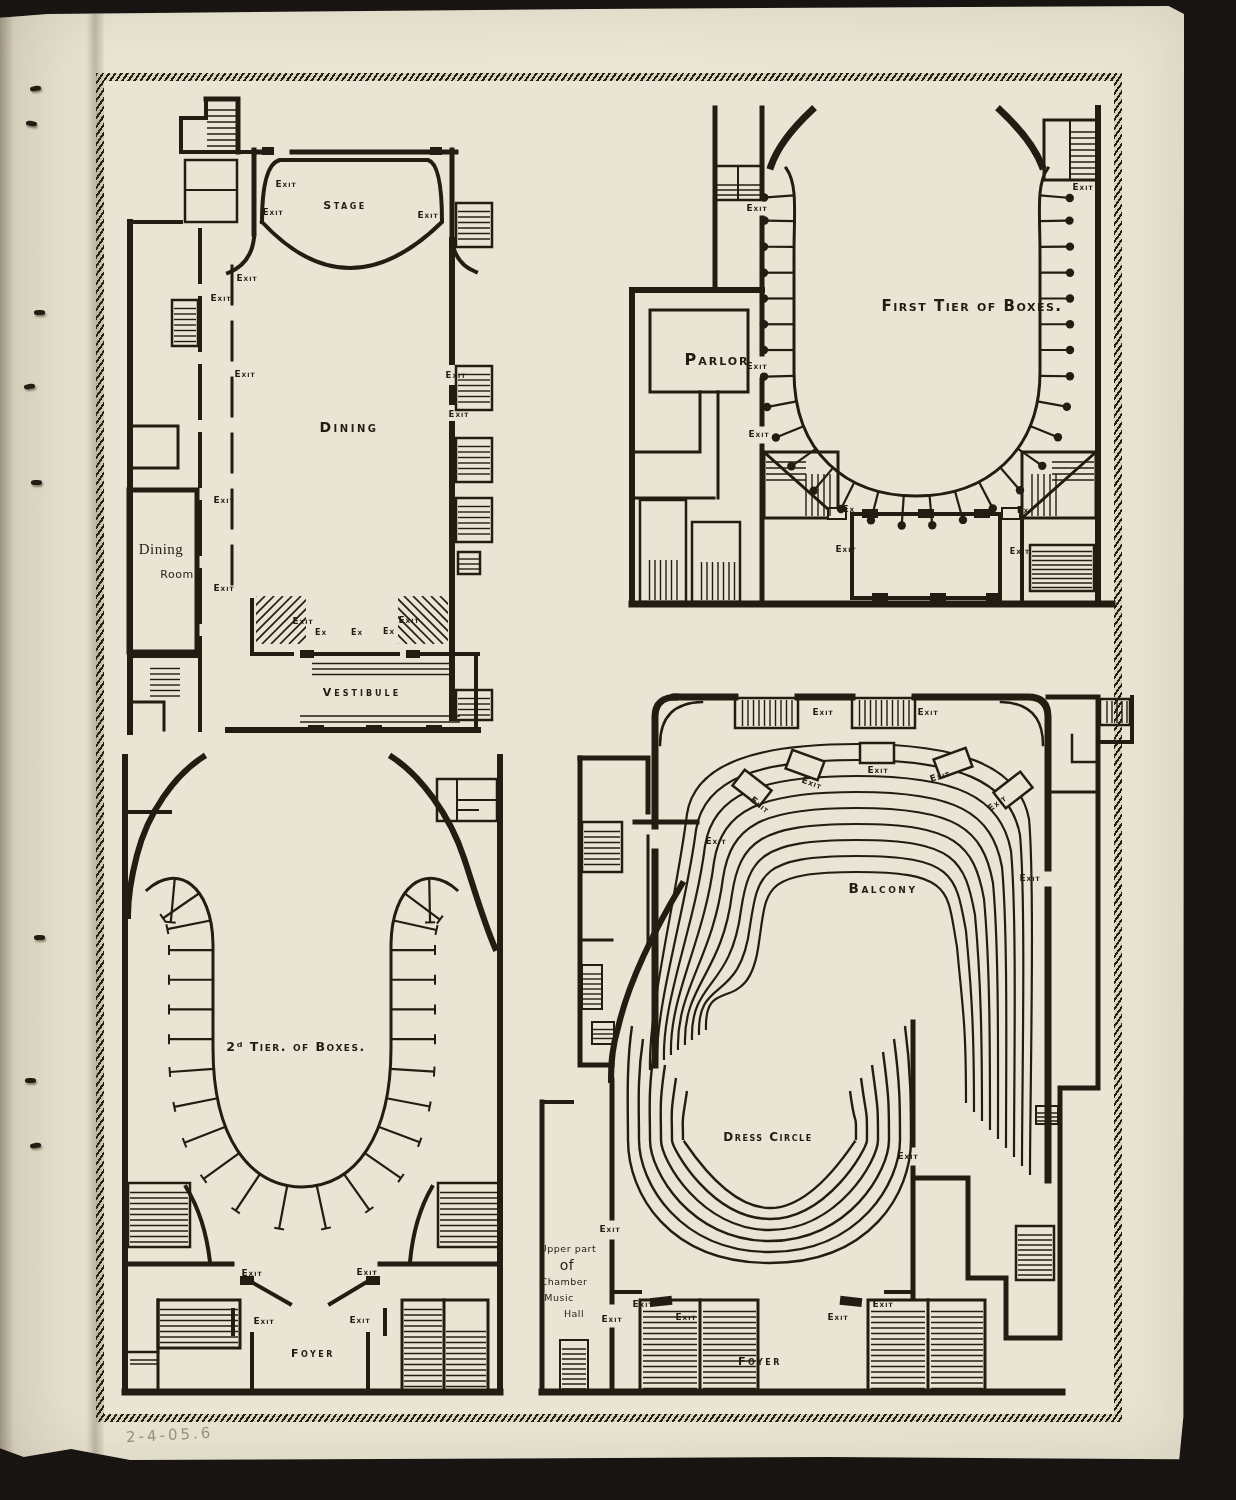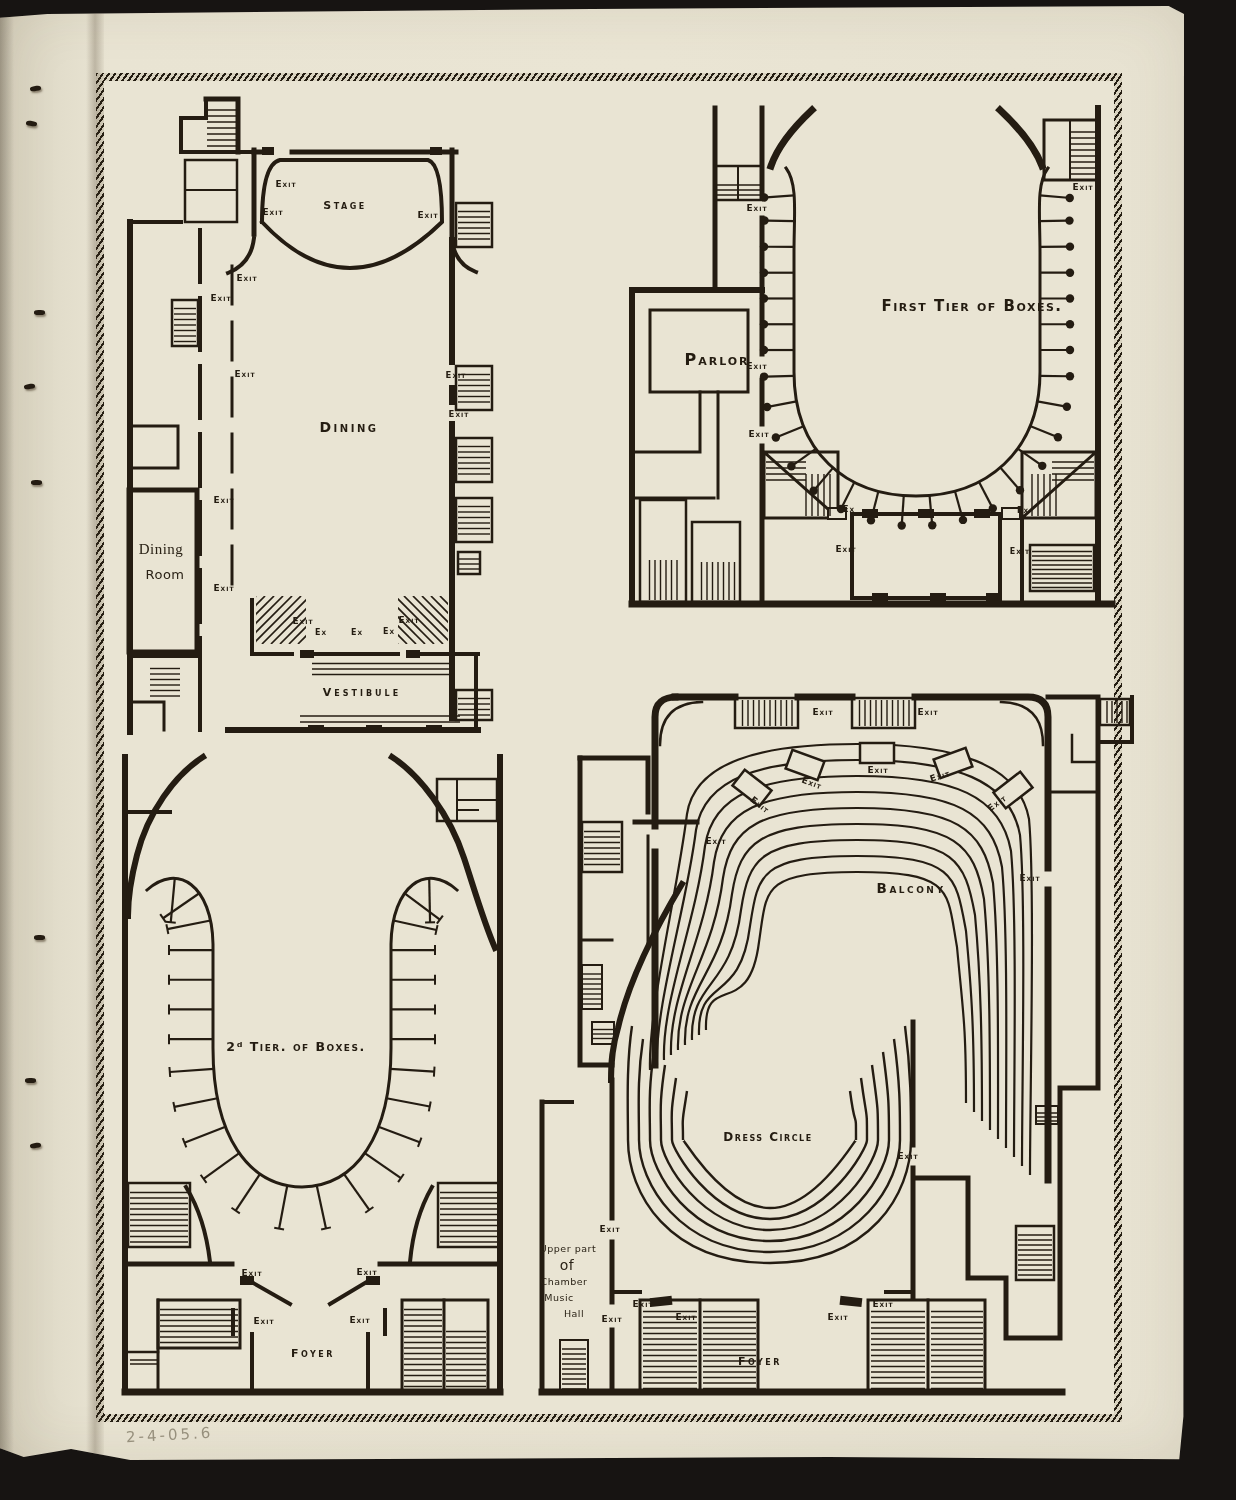--- a/index.html
+++ b/index.html
@@ -645,21 +645,21 @@
       <div class="lbl exit" style="left: 273px; top: 206px; font-size: 9px;">Exit</div>
       <div class="lbl exit" style="left: 428px; top: 209px; font-size: 9px;">Exit</div>
       <div class="lbl exit" style="left: 247px; top: 272px; font-size: 9px;">Exit</div>
       <div class="lbl exit" style="left: 221px; top: 292px; font-size: 9px;">Exit</div>
       <div class="lbl exit" style="left: 245px; top: 368px; font-size: 9px;">Exit</div>
       <div class="lbl exit" style="left: 456px; top: 369px; font-size: 8.5px;">Exit</div>
       <div class="lbl exit" style="left: 459px; top: 408px; font-size: 8.5px;">Exit</div>
       <div class="lbl room" style="left: 349px; top: 421px; font-size: 14px; letter-spacing: 2.5px;">Dining</div>
       <div class="lbl exit" style="left: 224px; top: 494px; font-size: 9px;">Exit</div>
       <div class="lbl hand" style="left: 161px; top: 543px; font-size: 15px; font-family: Liberation Serif, serif;">Dining</div>
-      <div class="lbl hand" style="left: 165px; top: 568px; font-size: 13px;">Room</div>
+      <div class="lbl hand" style="left: 177px; top: 568px; font-size: 11px;">Room</div>
       <div class="lbl exit" style="left: 224px; top: 582px; font-size: 9px;">Exit</div>
       <div class="lbl exit" style="left: 303px; top: 615px; font-size: 9px;">Exit</div>
       <div class="lbl exit" style="left: 321px; top: 626px; font-size: 8px;">Ex</div>
       <div class="lbl exit" style="left: 357px; top: 626px; font-size: 8px;">Ex</div>
       <div class="lbl exit" style="left: 389px; top: 625px; font-size: 8px;">Ex</div>
       <div class="lbl exit" style="left: 409px; top: 614px; font-size: 9px;">Exit</div>
       <div class="lbl room" style="left: 362px; top: 686px; font-size: 11px; letter-spacing: 3px;">Vestibule</div>
       <div class="lbl exit" style="left: 757px; top: 202px; font-size: 9px;">Exit</div>
       <div class="lbl exit" style="left: 1083px; top: 181px; font-size: 9px;">Exit</div>
       <div class="lbl room" style="left: 972px; top: 279px; font-size: 15px; letter-spacing: 1.5px; margin-top: 21px;">First Tier of Boxes.</div>
@@ -678,21 +678,21 @@
       <div class="lbl room" style="left: 313px; top: 1347px; font-size: 11px; letter-spacing: 2.5px;">Foyer</div>
       <div class="lbl exit" style="left: 823px; top: 706px; font-size: 9px;">Exit</div>
       <div class="lbl exit" style="left: 928px; top: 706px; font-size: 9px;">Exit</div>
       <div class="lbl exit" style="left: 760px; top: 799px; font-size: 9px; --r: 38deg;">Exit</div>
       <div class="lbl exit" style="left: 812px; top: 777px; font-size: 9px; --r: 20deg;">Exit</div>
       <div class="lbl exit" style="left: 878px; top: 764px; font-size: 9px;">Exit</div>
       <div class="lbl exit" style="left: 940px; top: 770px; font-size: 9px; --r: -18deg;">Exit</div>
       <div class="lbl exit" style="left: 997px; top: 797px; font-size: 9px; --r: -36deg;">Exit</div>
       <div class="lbl exit" style="left: 716px; top: 835px; font-size: 9px;">Exit</div>
       <div class="lbl exit" style="left: 1030px; top: 872px; font-size: 9px;">Exit</div>
-      <div class="lbl room" style="left: 883px; top: 882px; font-size: 13.5px; letter-spacing: 2.5px; margin-left: 28px;">Balcony</div>
+      <div class="lbl room" style="left: 883px; top: 882px; font-size: 13.5px; letter-spacing: 2.5px;">Balcony</div>
       <div class="lbl room" style="left: 768px; top: 1131px; font-size: 12px; letter-spacing: 1.5px;">Dress Circle</div>
       <div class="lbl exit" style="left: 908px; top: 1150px; font-size: 9px;">Exit</div>
       <div class="lbl hand" style="left: 568px; top: 1242px; font-size: 9.5px;">Upper part</div>
       <div class="lbl hand" style="left: 567px; top: 1259px; font-size: 14px;">of</div>
       <div class="lbl hand" style="left: 564px; top: 1275px; font-size: 9.5px;">Chamber</div>
       <div class="lbl hand" style="left: 559px; top: 1291px; font-size: 9.5px;">Music</div>
       <div class="lbl hand" style="left: 574px; top: 1307px; font-size: 9.5px;">Hall</div>
       <div class="lbl exit" style="left: 610px; top: 1223px; font-size: 9px;">Exit</div>
       <div class="lbl exit" style="left: 643px; top: 1298px; font-size: 9px;">Exit</div>
       <div class="lbl exit" style="left: 612px; top: 1313px; font-size: 9px;">Exit</div>

